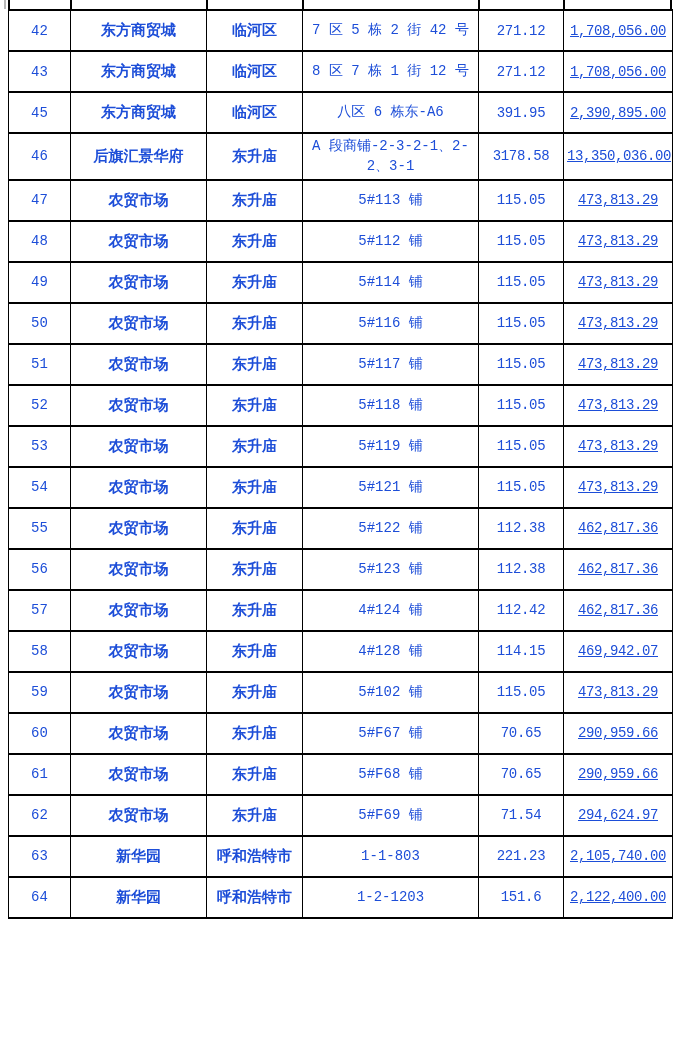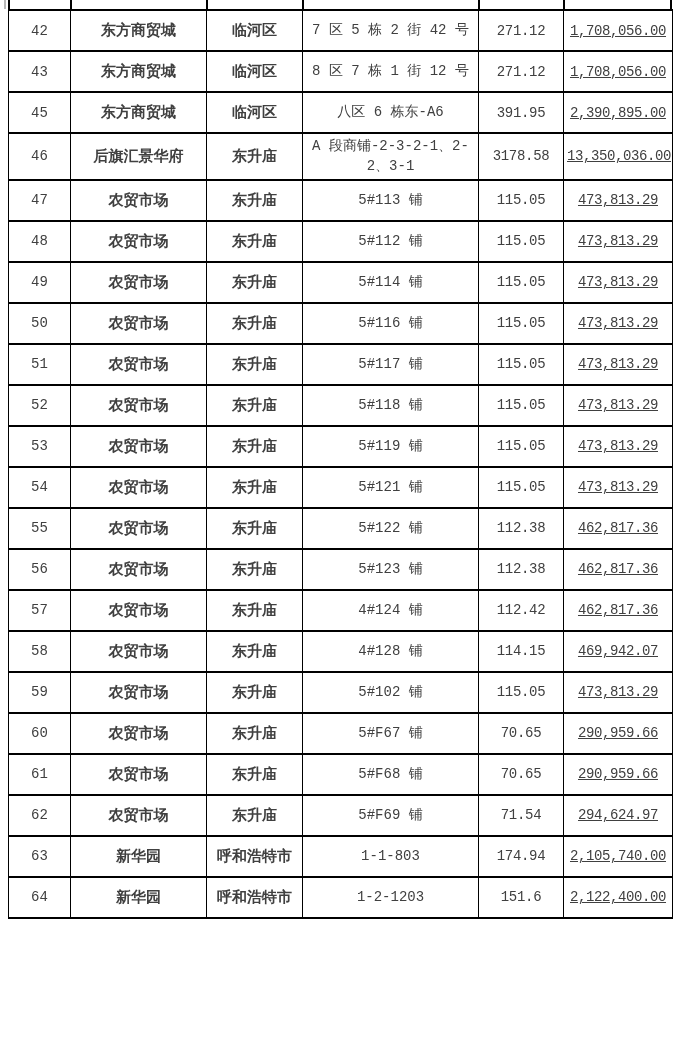--- a/index.html
+++ b/index.html
@@ -7,21 +7,21 @@
     padding: 0;
     background: #ffffff;
   }
   .page {
     position: relative;
     width: 688px;
     height: 1041px;
     background: #ffffff;
     overflow: hidden;
     font-family: "Liberation Mono", "DejaVu Sans Mono", monospace;
-    color: #404040;
+    color: #1d4ed8;
   }
   
   .stub {
     position: absolute;
     top: 0;
     width: 2px;
     height: 10px;
     background: #000000;
   }
   .stub.gray {
@@ -238,21 +238,21 @@
           <td class="col-district">东升庙</td>
           <td class="col-unit">5#F69 铺</td>
           <td class="col-area">71.54</td>
           <td class="col-amount">294,624.97</td>
         </tr>
         <tr class="row">
           <td class="col-no">63</td>
           <td class="col-project">新华园</td>
           <td class="col-district">呼和浩特市</td>
           <td class="col-unit">1-1-803</td>
-          <td class="col-area">174.94</td>
+          <td class="col-area">221.23</td>
           <td class="col-amount">2,105,740.00</td>
         </tr>
         <tr class="row">
           <td class="col-no">64</td>
           <td class="col-project">新华园</td>
           <td class="col-district">呼和浩特市</td>
           <td class="col-unit">1-2-1203</td>
           <td class="col-area">151.6</td>
           <td class="col-amount">2,122,400.00</td>
         </tr>

